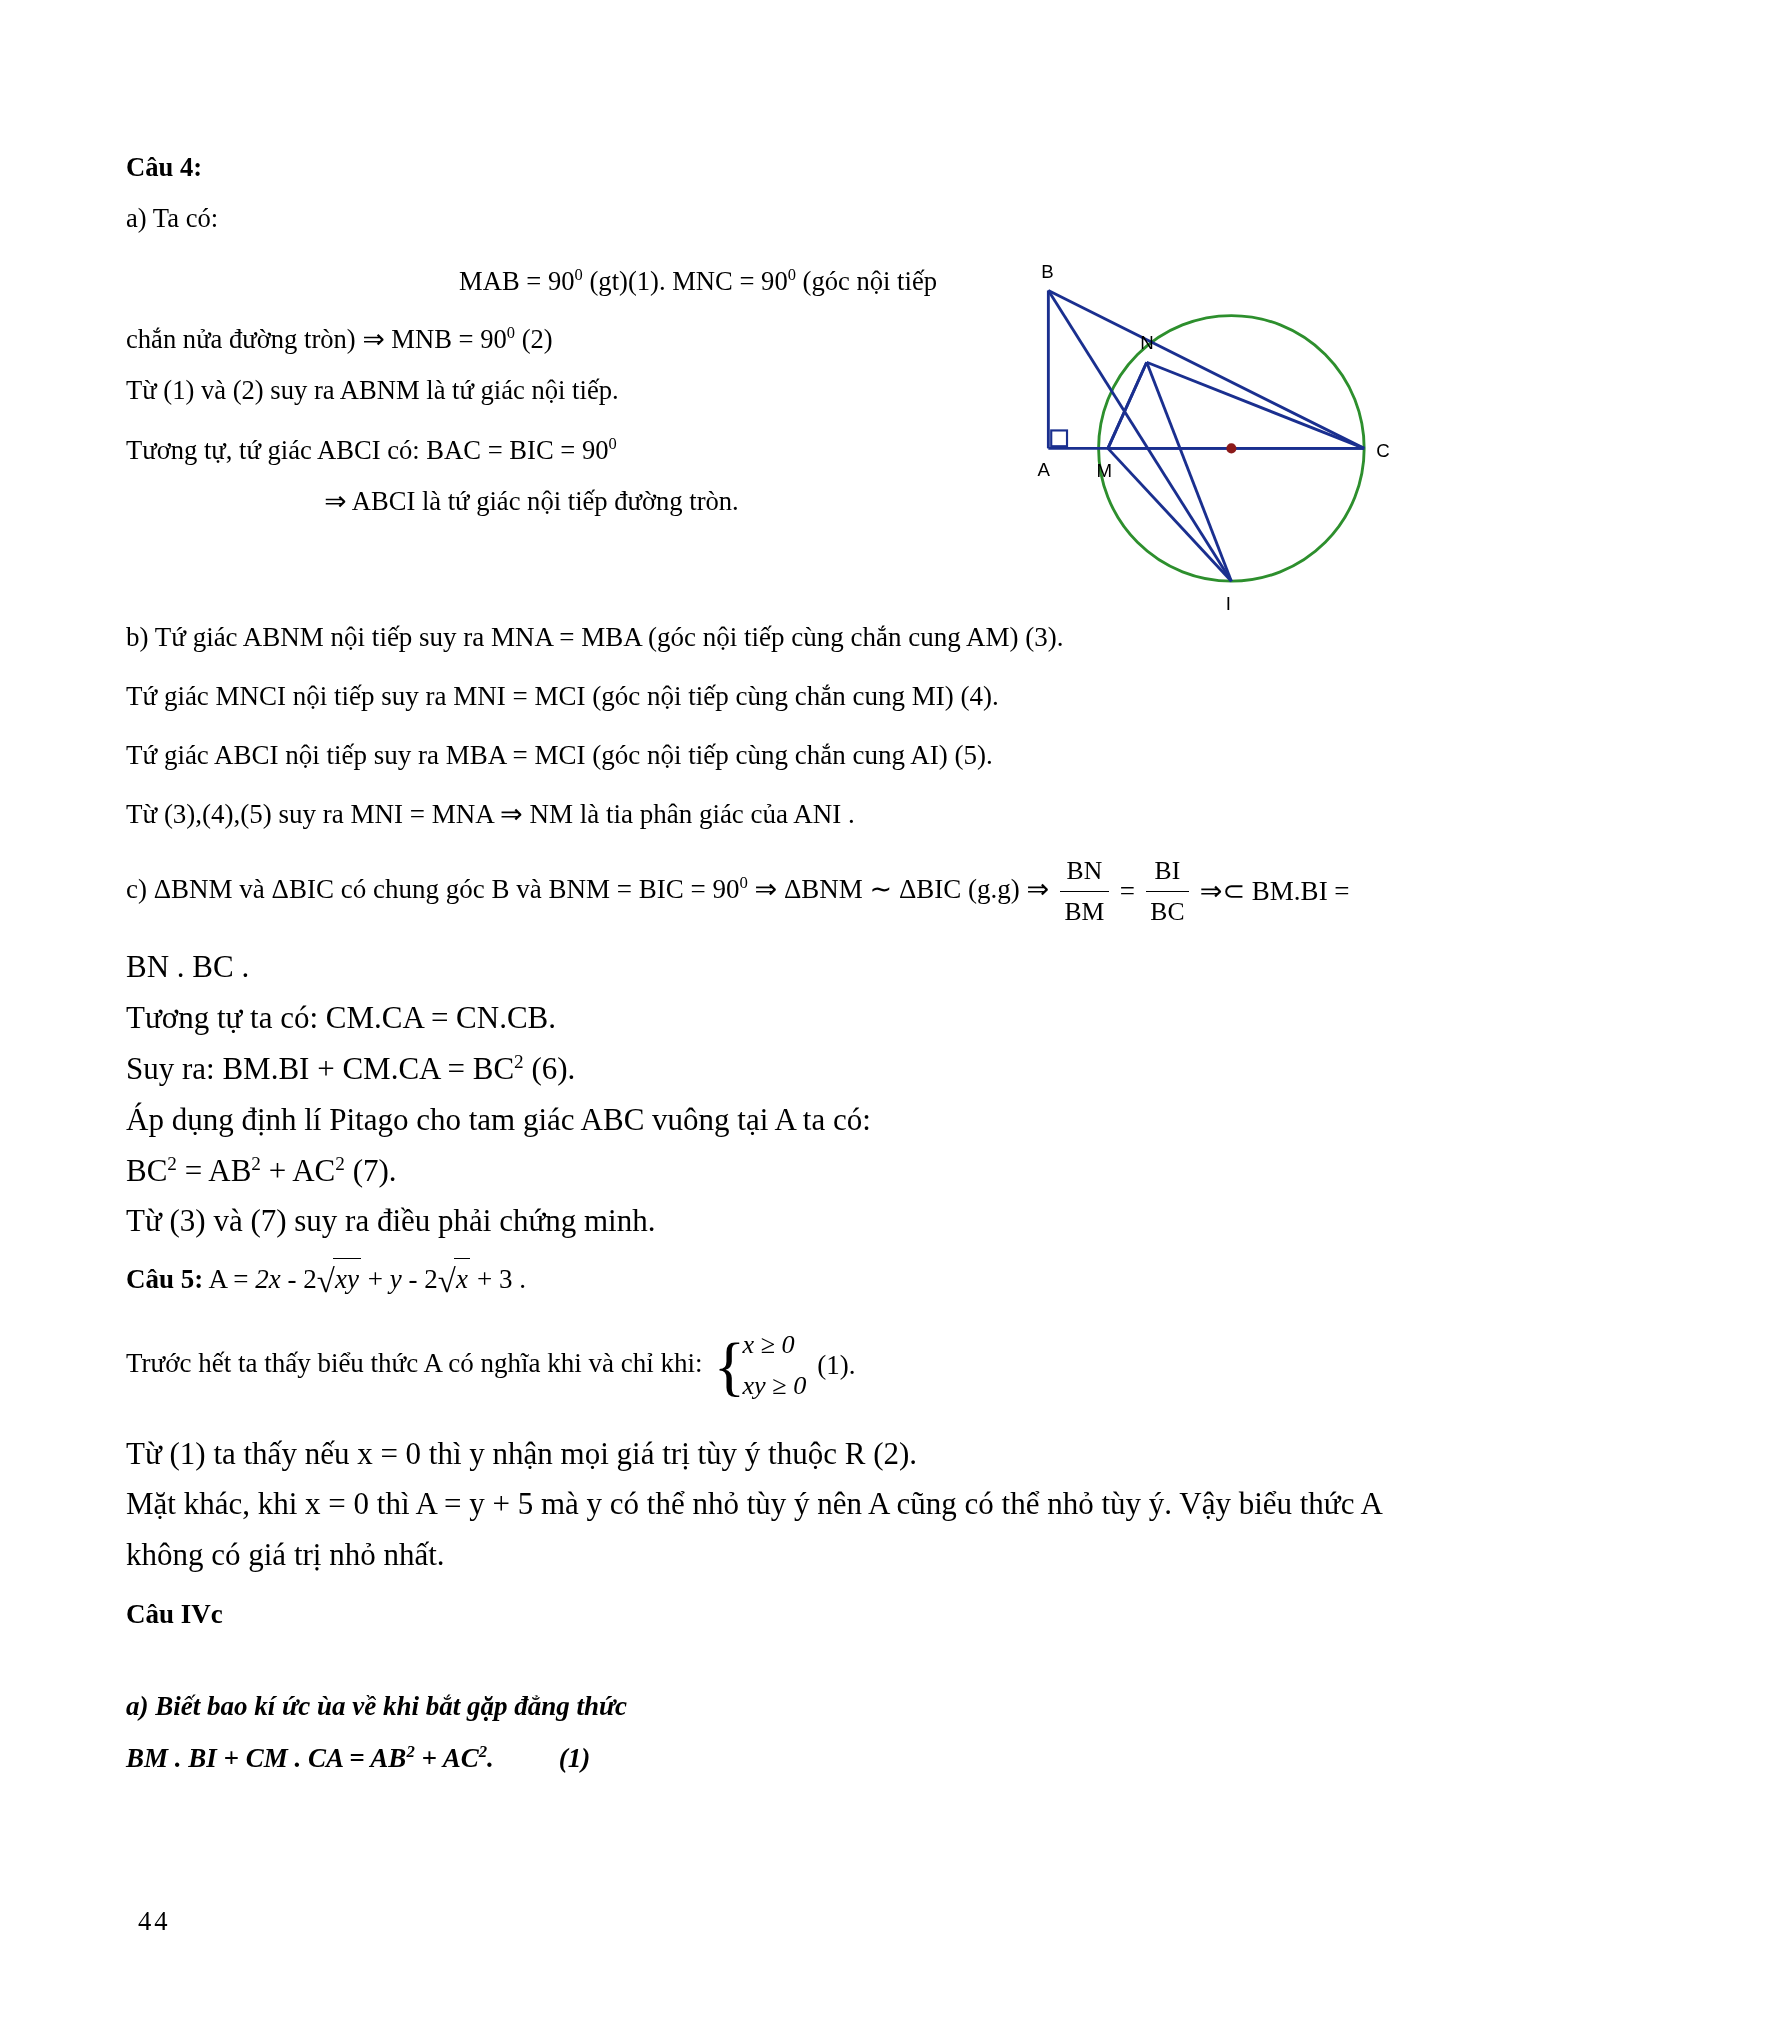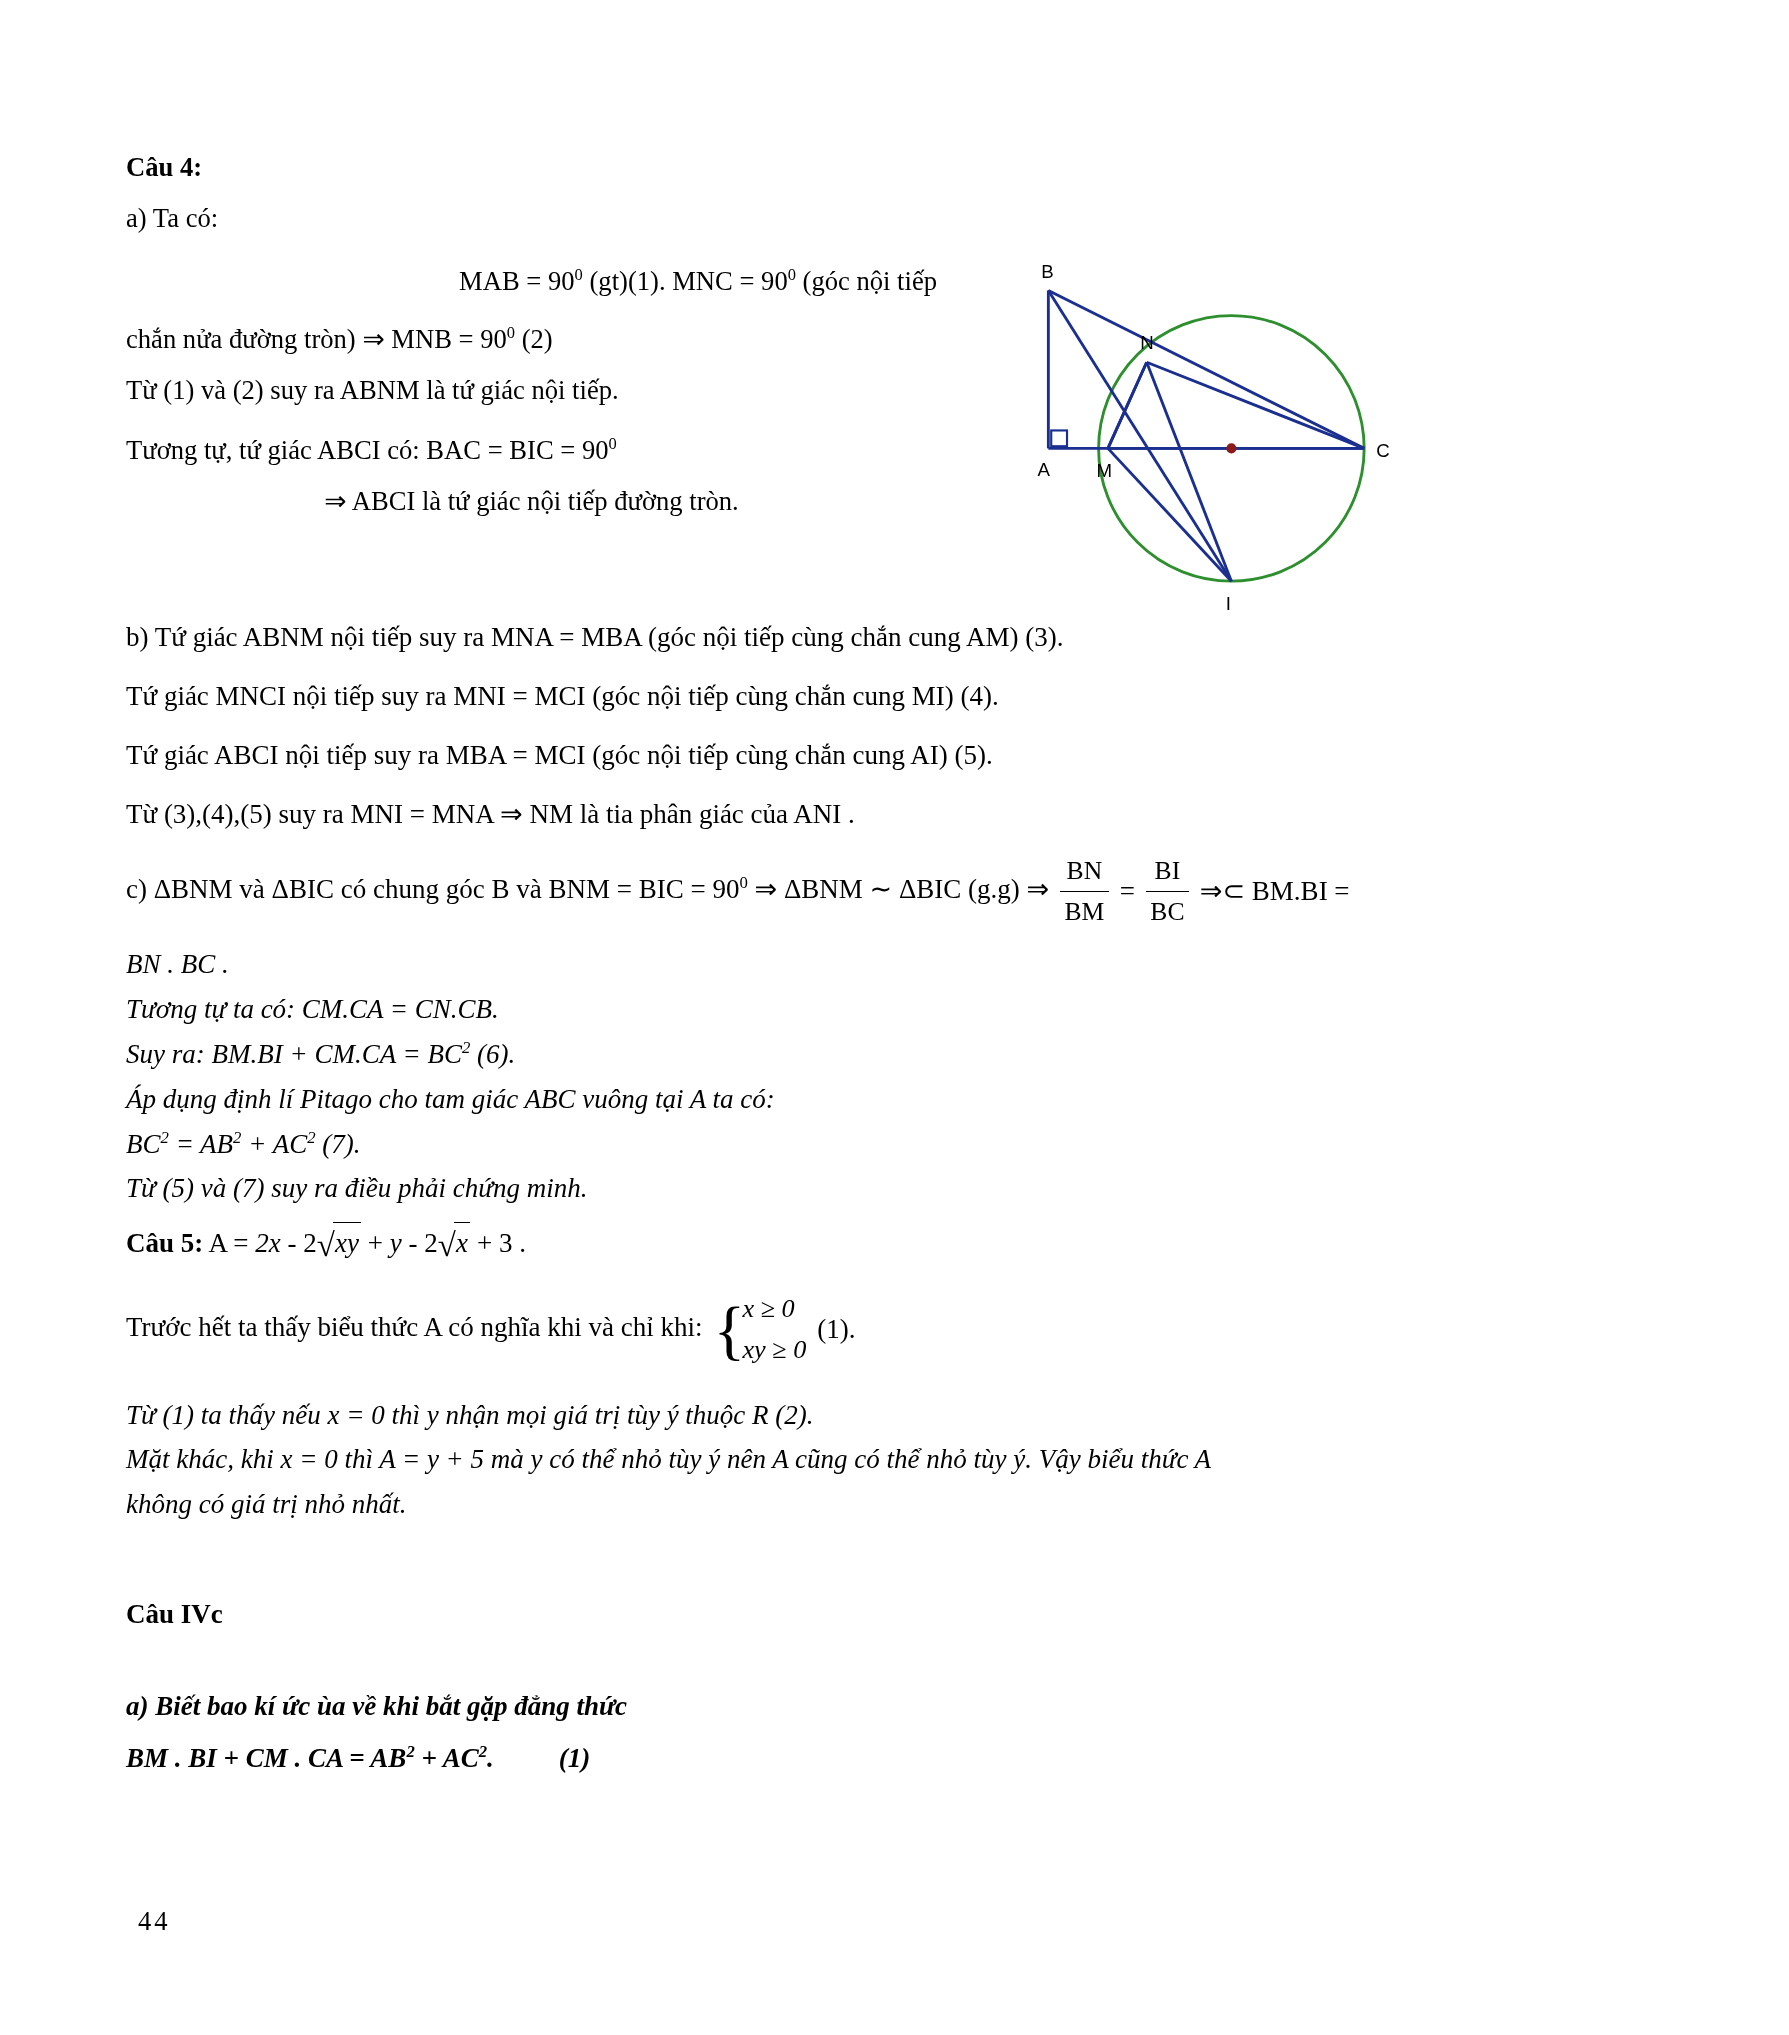--- a/index.html
+++ b/index.html
@@ -60,24 +60,23 @@
     left: 126px;
     top: 617px;
     width: 1536px;
   }
   .p {
     font-size: 27px;
     line-height: 1.55;
     margin: 0 0 17px 0;
   }
   .p-tight {
-    font-size: 27px;
+    font-size: 31px;
     line-height: 1.5;
     margin: 0 0 4.3px 0;
-    font-style: italic;
   }
 
   
   .frac {
     display: inline-block;
     vertical-align: middle;
     text-align: center;
     font-size: 0.95em;
     margin: 0 4.3px;
     position: relative;
@@ -217,21 +216,21 @@
     </div>
     <div class="p-tight">BN . BC .</div>
     <div class="p-tight">Tương tự ta có:  CM.CA = CN.CB.</div>
     <div class="p-tight">
       <span>Suy ra: BM.BI + CM.CA = BC</span><sup>2</sup><span> (6).</span>
     </div>
     <div class="p-tight">Áp dụng định lí Pitago cho tam giác ABC vuông tại A ta có:</div>
     <div class="p-tight">
       <span> BC</span><sup>2</sup><span> = AB</span><sup>2</sup><span> + AC</span><sup>2</sup><span> (7).</span>
     </div>
-    <div class="p-tight" style="margin-bottom:13px;">Từ (5) và (7) suy ra điều phải chứng minh.</div>
+    <div class="p-tight" style="margin-bottom:13px;">Từ (3) và (7) suy ra điều phải chứng minh.</div>
 
     <div class="p" style="margin-bottom:24.4px;">
       <span class="bold">Câu 5:</span>
       <span>A = </span><span class="mathvar">2x</span><span> - </span><span>2</span><span class="sqrt"><span class="mathvar">xy</span></span><span> + </span><span class="mathvar">y</span><span> - </span><span>2</span><span class="sqrt"><span class="mathvar">x</span></span><span> + </span><span>3</span><span> .</span>
     </div>
 
     <div class="p" style="margin-bottom:24.4px;">
       <span> Trước hết ta thấy biểu thức A có nghĩa khi và chỉ khi:</span>
       <span class="system">
         <span class="brace">{</span>

